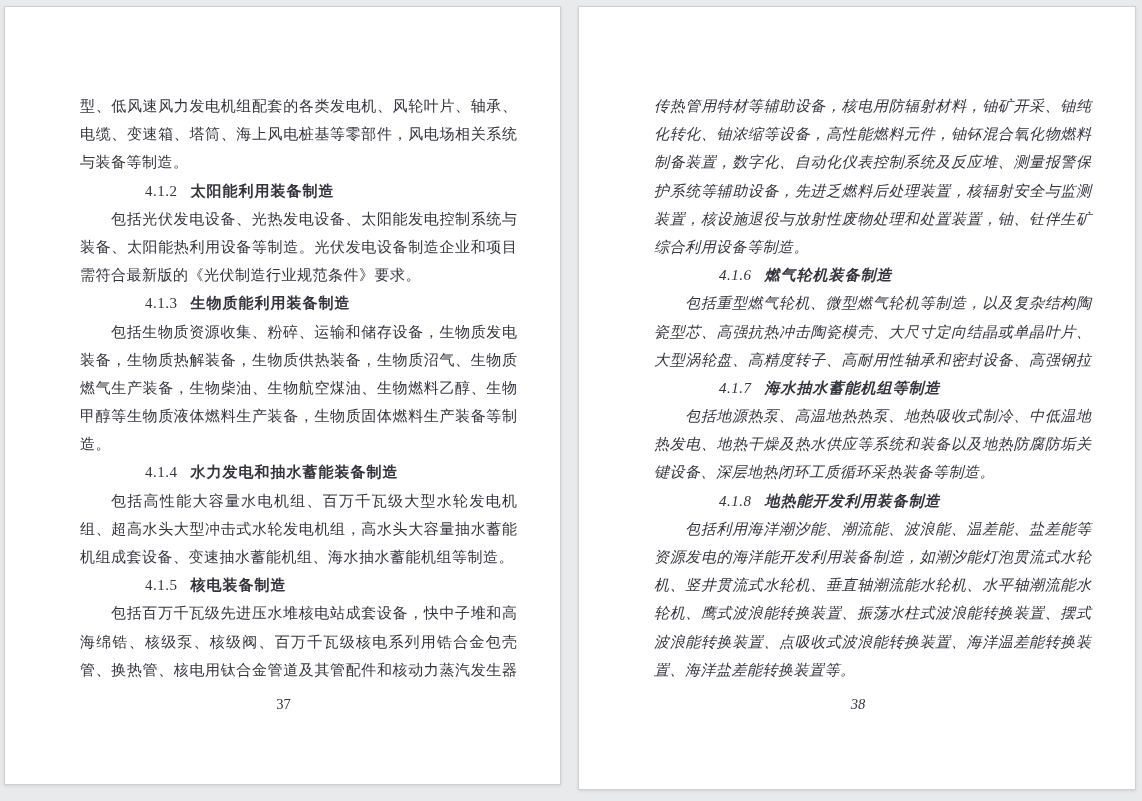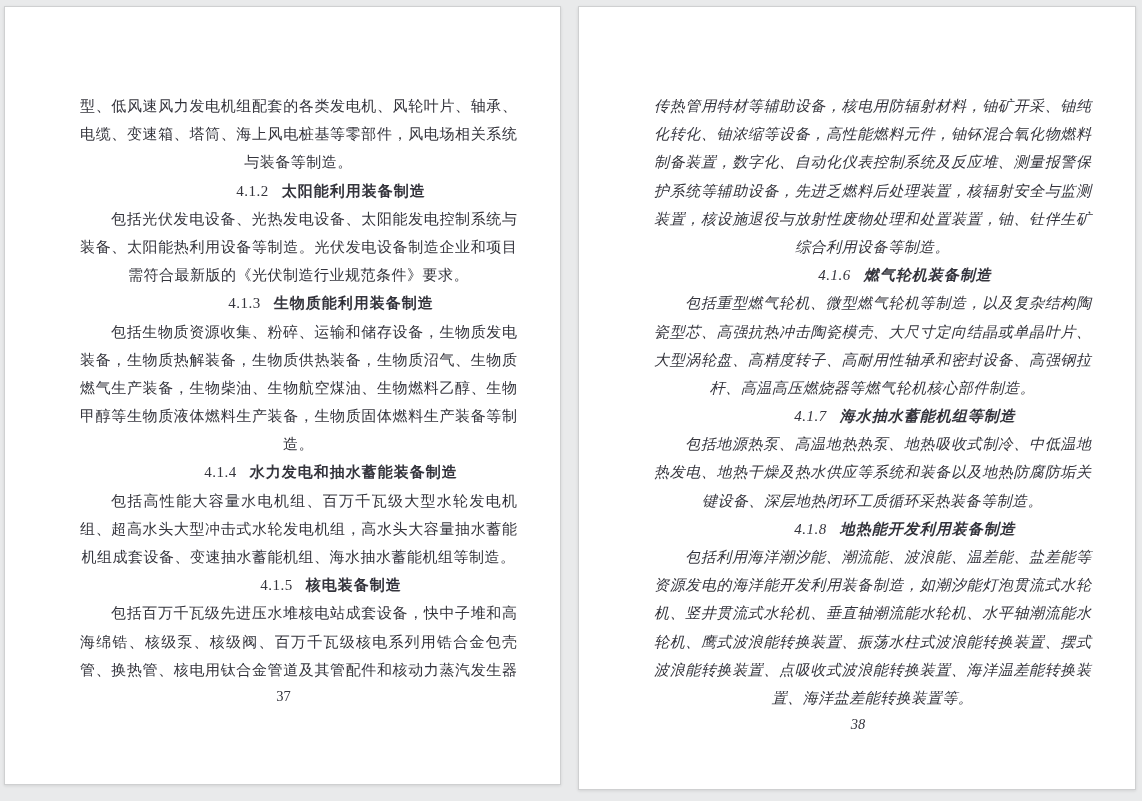--- a/index.html
+++ b/index.html
@@ -33,40 +33,39 @@
     width: 437px;
     color: #34343c;
     font-size: 15px;
   }
   .line {
     height: 28.2px;
     line-height: 28.2px;
     letter-spacing: 0.5px;
     white-space: nowrap;
     overflow: visible;
-    text-align: center;
   }
   .line.full {
     letter-spacing: normal;
     white-space: normal;
     text-align: justify;
     text-align-last: justify;
     text-justify: inter-character;
   }
   .line.indent { text-indent: 31px; }
   .line.heading { font-weight: bold; text-indent: 31px; }
   .line.heading .hnum {
     font-weight: normal;
     margin-right: 13px;
     letter-spacing: 0.5px;
     margin-left: 34px;
   }
   .line.heading .htitle { letter-spacing: 1px; }
   .page-number {
-    margin-top: 4px;
+    margin-top: 12px;
     width: 557px;
     text-align: center;
     font-size: 14.5px;
     color: #34343c;
   }
   .page.right .page-number { width: 558px; }
 </style>
 </head>
 <body>
 
@@ -104,21 +103,20 @@
         <div class="line full">传热管用特材等辅助设备，核电用防辐射材料，铀矿开采、铀纯</div>
         <div class="line full">化转化、铀浓缩等设备，高性能燃料元件，铀钚混合氧化物燃料</div>
         <div class="line full">制备装置，数字化、自动化仪表控制系统及反应堆、测量报警保</div>
         <div class="line full">护系统等辅助设备，先进乏燃料后处理装置，核辐射安全与监测</div>
         <div class="line full">装置，核设施退役与放射性废物处理和处置装置，铀、钍伴生矿</div>
         <div class="line">综合利用设备等制造。</div>
         <div class="line heading"><span class="hnum">4.1.6</span><span class="htitle">燃气轮机装备制造</span></div>
         <div class="line full indent">包括重型燃气轮机、微型燃气轮机等制造，以及复杂结构陶</div>
         <div class="line full">瓷型芯、高强抗热冲击陶瓷模壳、大尺寸定向结晶或单晶叶片、</div>
         <div class="line full">大型涡轮盘、高精度转子、高耐用性轴承和密封设备、高强钢拉</div>
-        <div class="line">杆、高温高压燃烧器等燃气轮机核心部件制造。</div>
         <div class="line heading"><span class="hnum">4.1.7</span><span class="htitle">海水抽水蓄能机组等制造</span></div>
         <div class="line full indent">包括地源热泵、高温地热热泵、地热吸收式制冷、中低温地</div>
         <div class="line full">热发电、地热干燥及热水供应等系统和装备以及地热防腐防垢关</div>
         <div class="line">键设备、深层地热闭环工质循环采热装备等制造。</div>
         <div class="line heading"><span class="hnum">4.1.8</span><span class="htitle">地热能开发利用装备制造</span></div>
         <div class="line full indent">包括利用海洋潮汐能、潮流能、波浪能、温差能、盐差能等</div>
         <div class="line full">资源发电的海洋能开发利用装备制造，如潮汐能灯泡贯流式水轮</div>
         <div class="line full">机、竖井贯流式水轮机、垂直轴潮流能水轮机、水平轴潮流能水</div>
         <div class="line full">轮机、鹰式波浪能转换装置、振荡水柱式波浪能转换装置、摆式</div>
         <div class="line full">波浪能转换装置、点吸收式波浪能转换装置、海洋温差能转换装</div>

